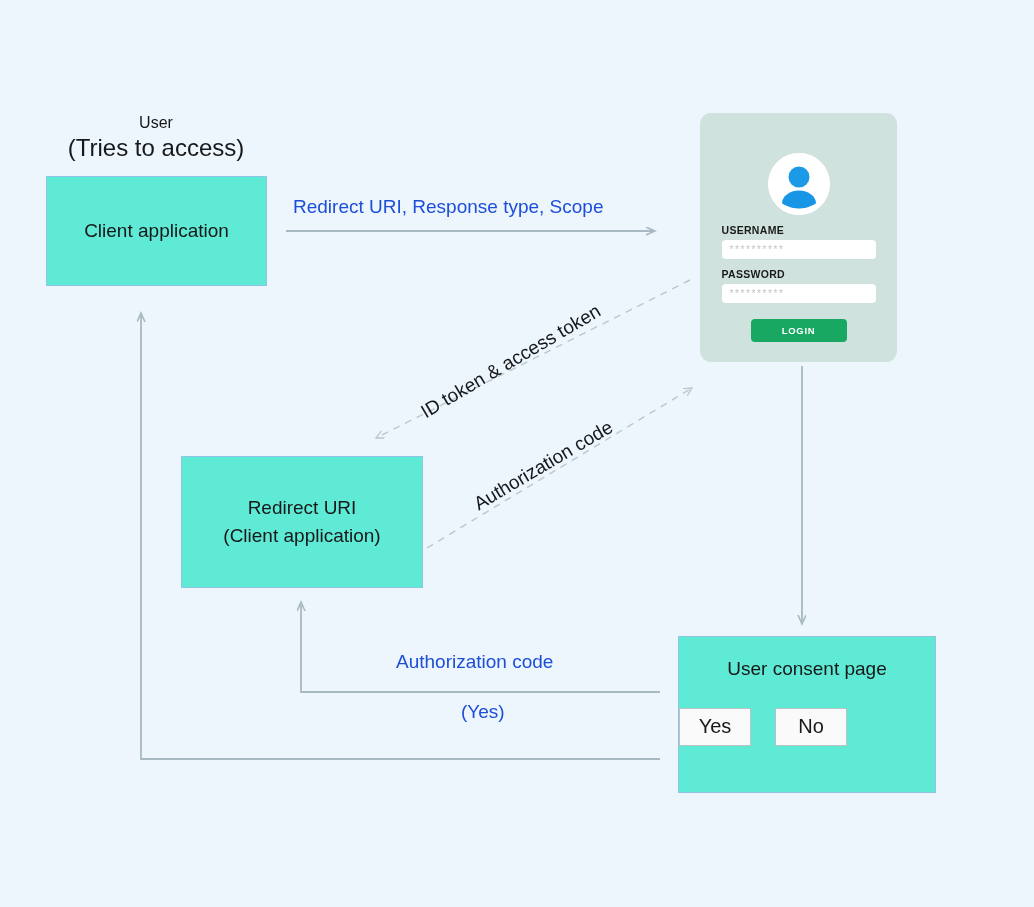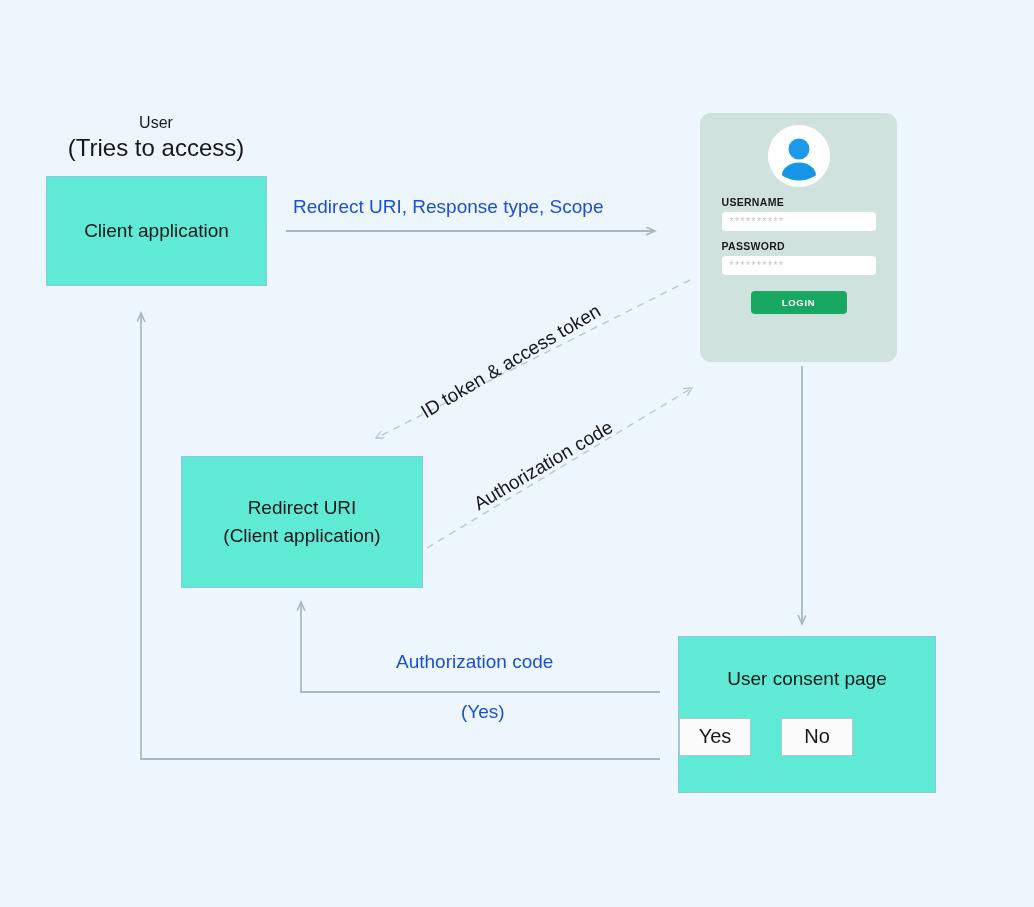--- a/index.html
+++ b/index.html
@@ -68,26 +68,26 @@
     height: 132px;
   }
 
   
   #consent-page {
     left: 678px;
     top: 636px;
     width: 258px;
     height: 157px;
     justify-content: flex-start;
-    padding-top: 28px;
+    padding-top: 18px;
   }
   #consent-title { font-size: 19px; }
   .consent-buttons {
     display: flex;
-    gap: 30px;
+    gap: 24px;
     margin-top: 25px;
   }
   .consent-btn {
     background: #fafafa;
     border: 1px solid #b6c3c9;
     width: 72px;
     height: 38px;
     display: flex;
     align-items: center;
     justify-content: center;
@@ -102,21 +102,21 @@
     position: absolute;
     left: 700px;
     top: 113px;
     width: 197px;
     height: 249px;
     background: #cfe2dd;
     border-radius: 11px;
     display: flex;
     flex-direction: column;
     align-items: center;
-    padding-top: 12px;
+    padding-top: 40px;
   }
 
   #avatar {
     width: 62px;
     height: 62px;
     border-radius: 50%;
     background: #ffffff;
     display: flex;
     align-items: center;
     justify-content: center;

